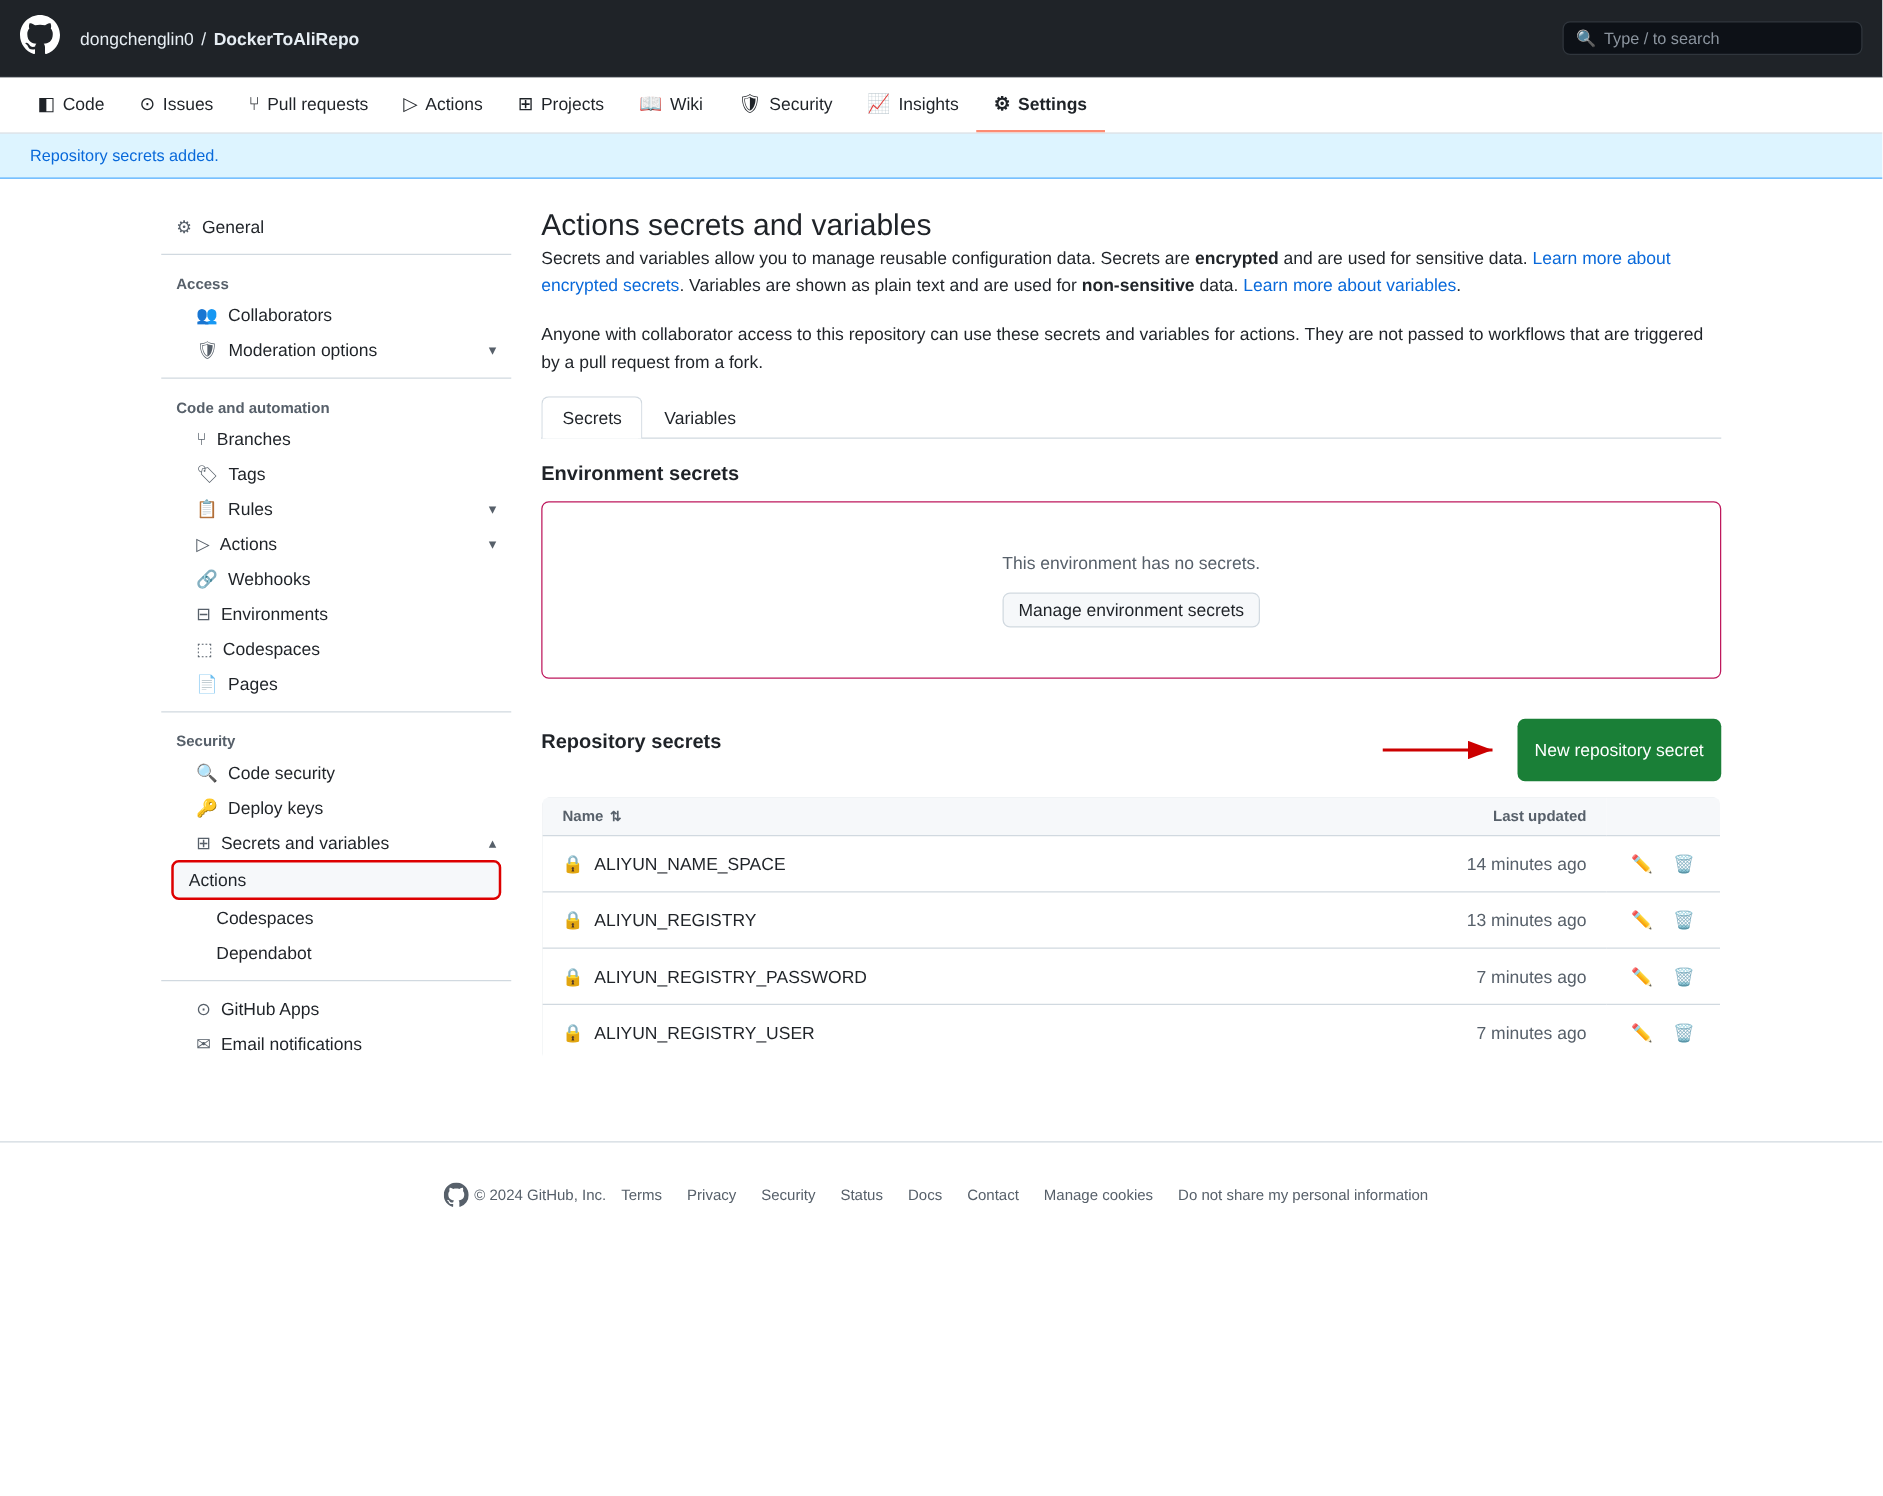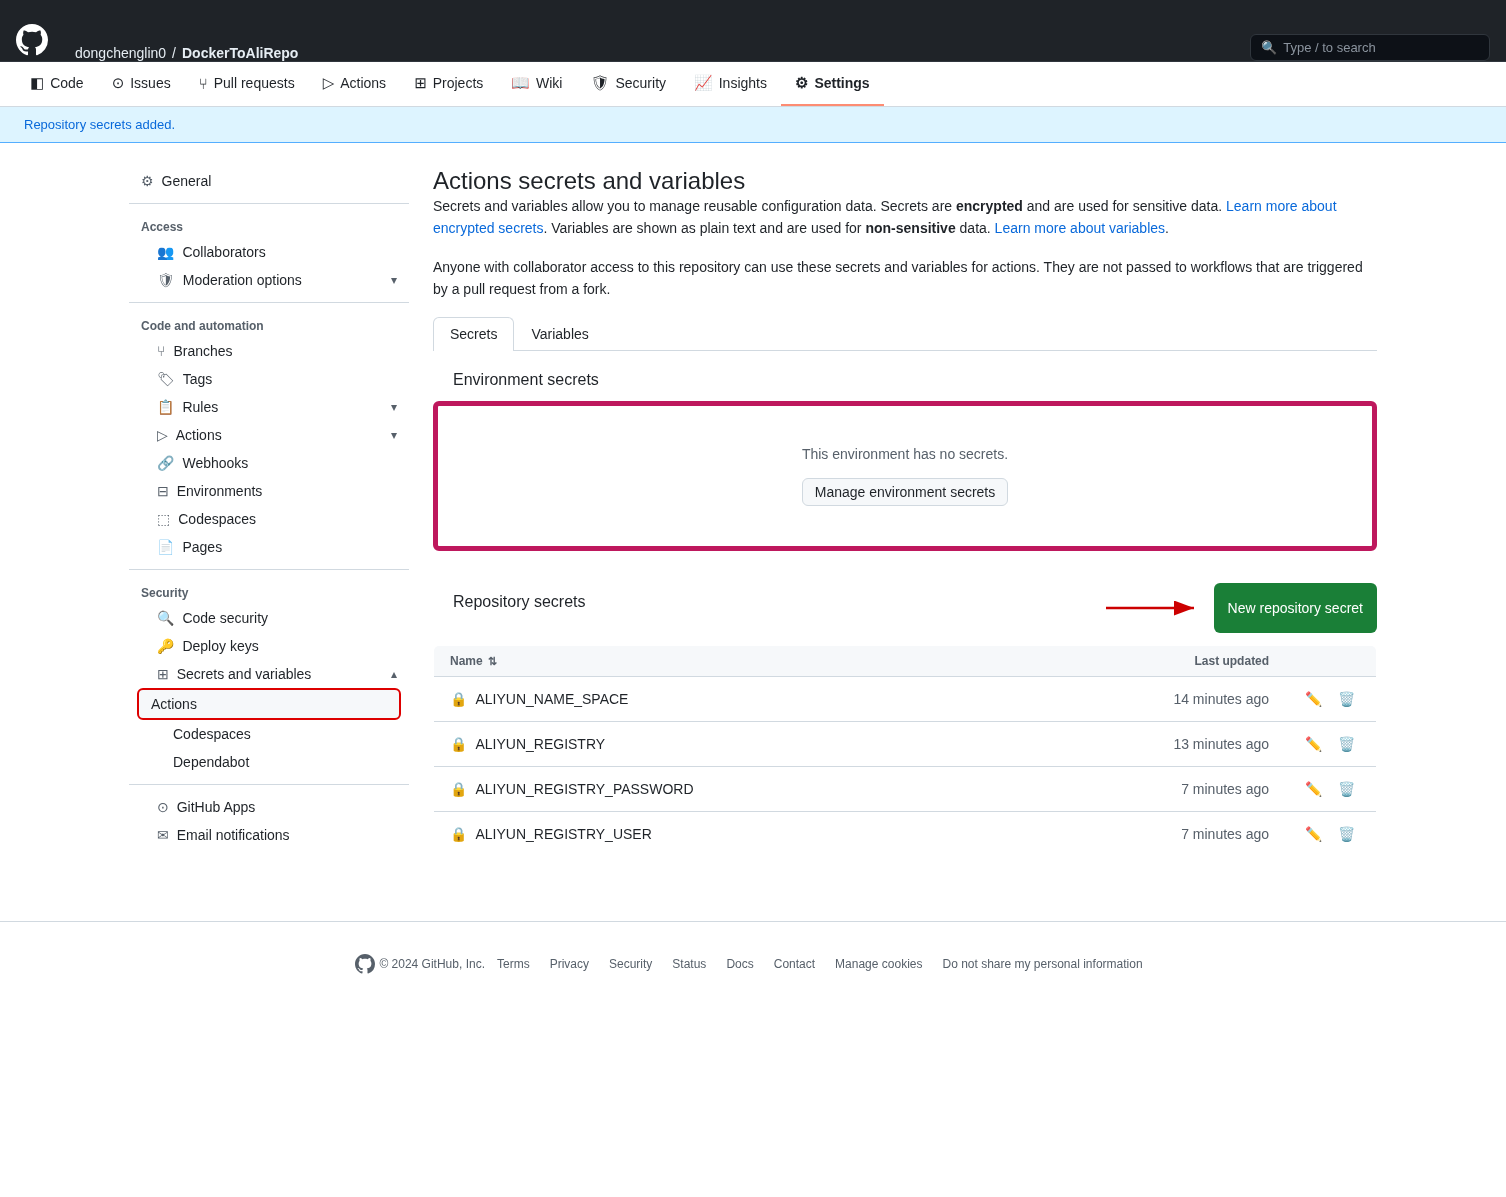--- a/index.html
+++ b/index.html
@@ -1,19 +1,19 @@
 <!DOCTYPE html>
 <html><head>
   <meta charset="utf-8">
   <style>
     * { box-sizing: border-box; margin: 0; padding: 0; }
     body { font-family: -apple-system, BlinkMacSystemFont, 'Segoe UI', Helvetica, Arial, sans-serif; font-size: 14px; color: #1f2328; background: #fff; }
 
     
-    .header { display: flex; align-items: flex-end; padding: 0 16px; height: 62px; background: #1f2328; border-bottom: 1px solid #30363d; gap: 27px; }
+    .header { display: flex; align-items: center; padding: 0 16px; height: 62px; background: #1f2328; border-bottom: 1px solid #30363d; gap: 16px; }
     .header-logo { color: #fff; font-size: 20px; }
     .header-breadcrumb { color: #e6edf3; font-size: 14px; display: flex; align-items: center; gap: 6px; }
     .header-breadcrumb a { color: #e6edf3; text-decoration: none; }
     .header-search { margin-left: auto; display: flex; align-items: center; background: #0d1117; border: 1px solid #30363d; border-radius: 6px; padding: 5px 10px; color: #8b949e; font-size: 13px; gap: 6px; min-width: 240px; cursor: text; }
 
     
     .nav { display: flex; align-items: center; border-bottom: 1px solid #d1d9e0; padding: 0 16px; background: #fff; overflow-x: auto; }
     .nav-item { display: flex; align-items: center; gap: 6px; padding: 12px 14px; color: #1f2328; text-decoration: none; font-size: 14px; border-bottom: 2px solid transparent; white-space: nowrap; cursor: pointer; }
     .nav-item.active { border-bottom: 2px solid #fd8c73; font-weight: 600; }
     .nav-icon { font-size: 15px; }
@@ -40,24 +40,24 @@
     .page-desc { font-size: 14px; color: #1f2328; line-height: 1.6; margin-bottom: 16px; }
     .page-desc a { color: #0969da; }
     .page-desc strong { font-weight: 600; }
 
     
     .tabs { display: flex; border-bottom: 1px solid #d1d9e0; margin-bottom: 20px; }
     .tab { padding: 8px 16px; font-size: 14px; cursor: pointer; border: 1px solid transparent; border-bottom: none; color: #1f2328; text-decoration: none; }
     .tab.active { background: #fff; border-color: #d1d9e0; border-radius: 6px 6px 0 0; margin-bottom: -1px; font-weight: 500; }
 
     
-    .section-header { font-size: 16px; font-weight: 400; margin-bottom: 12px; margin-left: 20px; }
-
-    
-    .env-box { border: 5px solid #be185d; border-radius: 6px; padding: 40px 20px; text-align: center; color: #57606a; margin-bottom: 32px; }
+    .section-header { font-size: 16px; font-weight: 700; margin-bottom: 12px; }
+
+    
+    .env-box { border: 1px solid #be185d; border-radius: 6px; padding: 40px 20px; text-align: center; color: #57606a; margin-bottom: 32px; }
     .env-box-text { margin-bottom: 16px; font-size: 14px; }
     .env-manage-btn { display: inline-block; padding: 5px 12px; font-size: 14px; font-weight: 500; color: #1f2328; background: #f6f8fa; border: 1px solid #d1d9e0; border-radius: 6px; cursor: pointer; }
 
     
     .repo-secrets-header { display: flex; align-items: center; justify-content: space-between; margin-bottom: 12px; }
     .new-secret-btn { padding: 17px 14px; background: #1a7f37; color: #fff; border: none; border-radius: 6px; font-size: 14px; font-weight: 500; cursor: pointer; white-space: nowrap; }
 
     
     .secrets-table { width: 100%; border: 1px solid #d1d9e0; border-radius: 6px; border-collapse: collapse; overflow: hidden; }
     .secrets-table th { background: #f6f8fa; padding: 8px 16px; text-align: left; font-size: 12px; font-weight: 600; color: #57606a; border-bottom: 1px solid #d1d9e0; }

